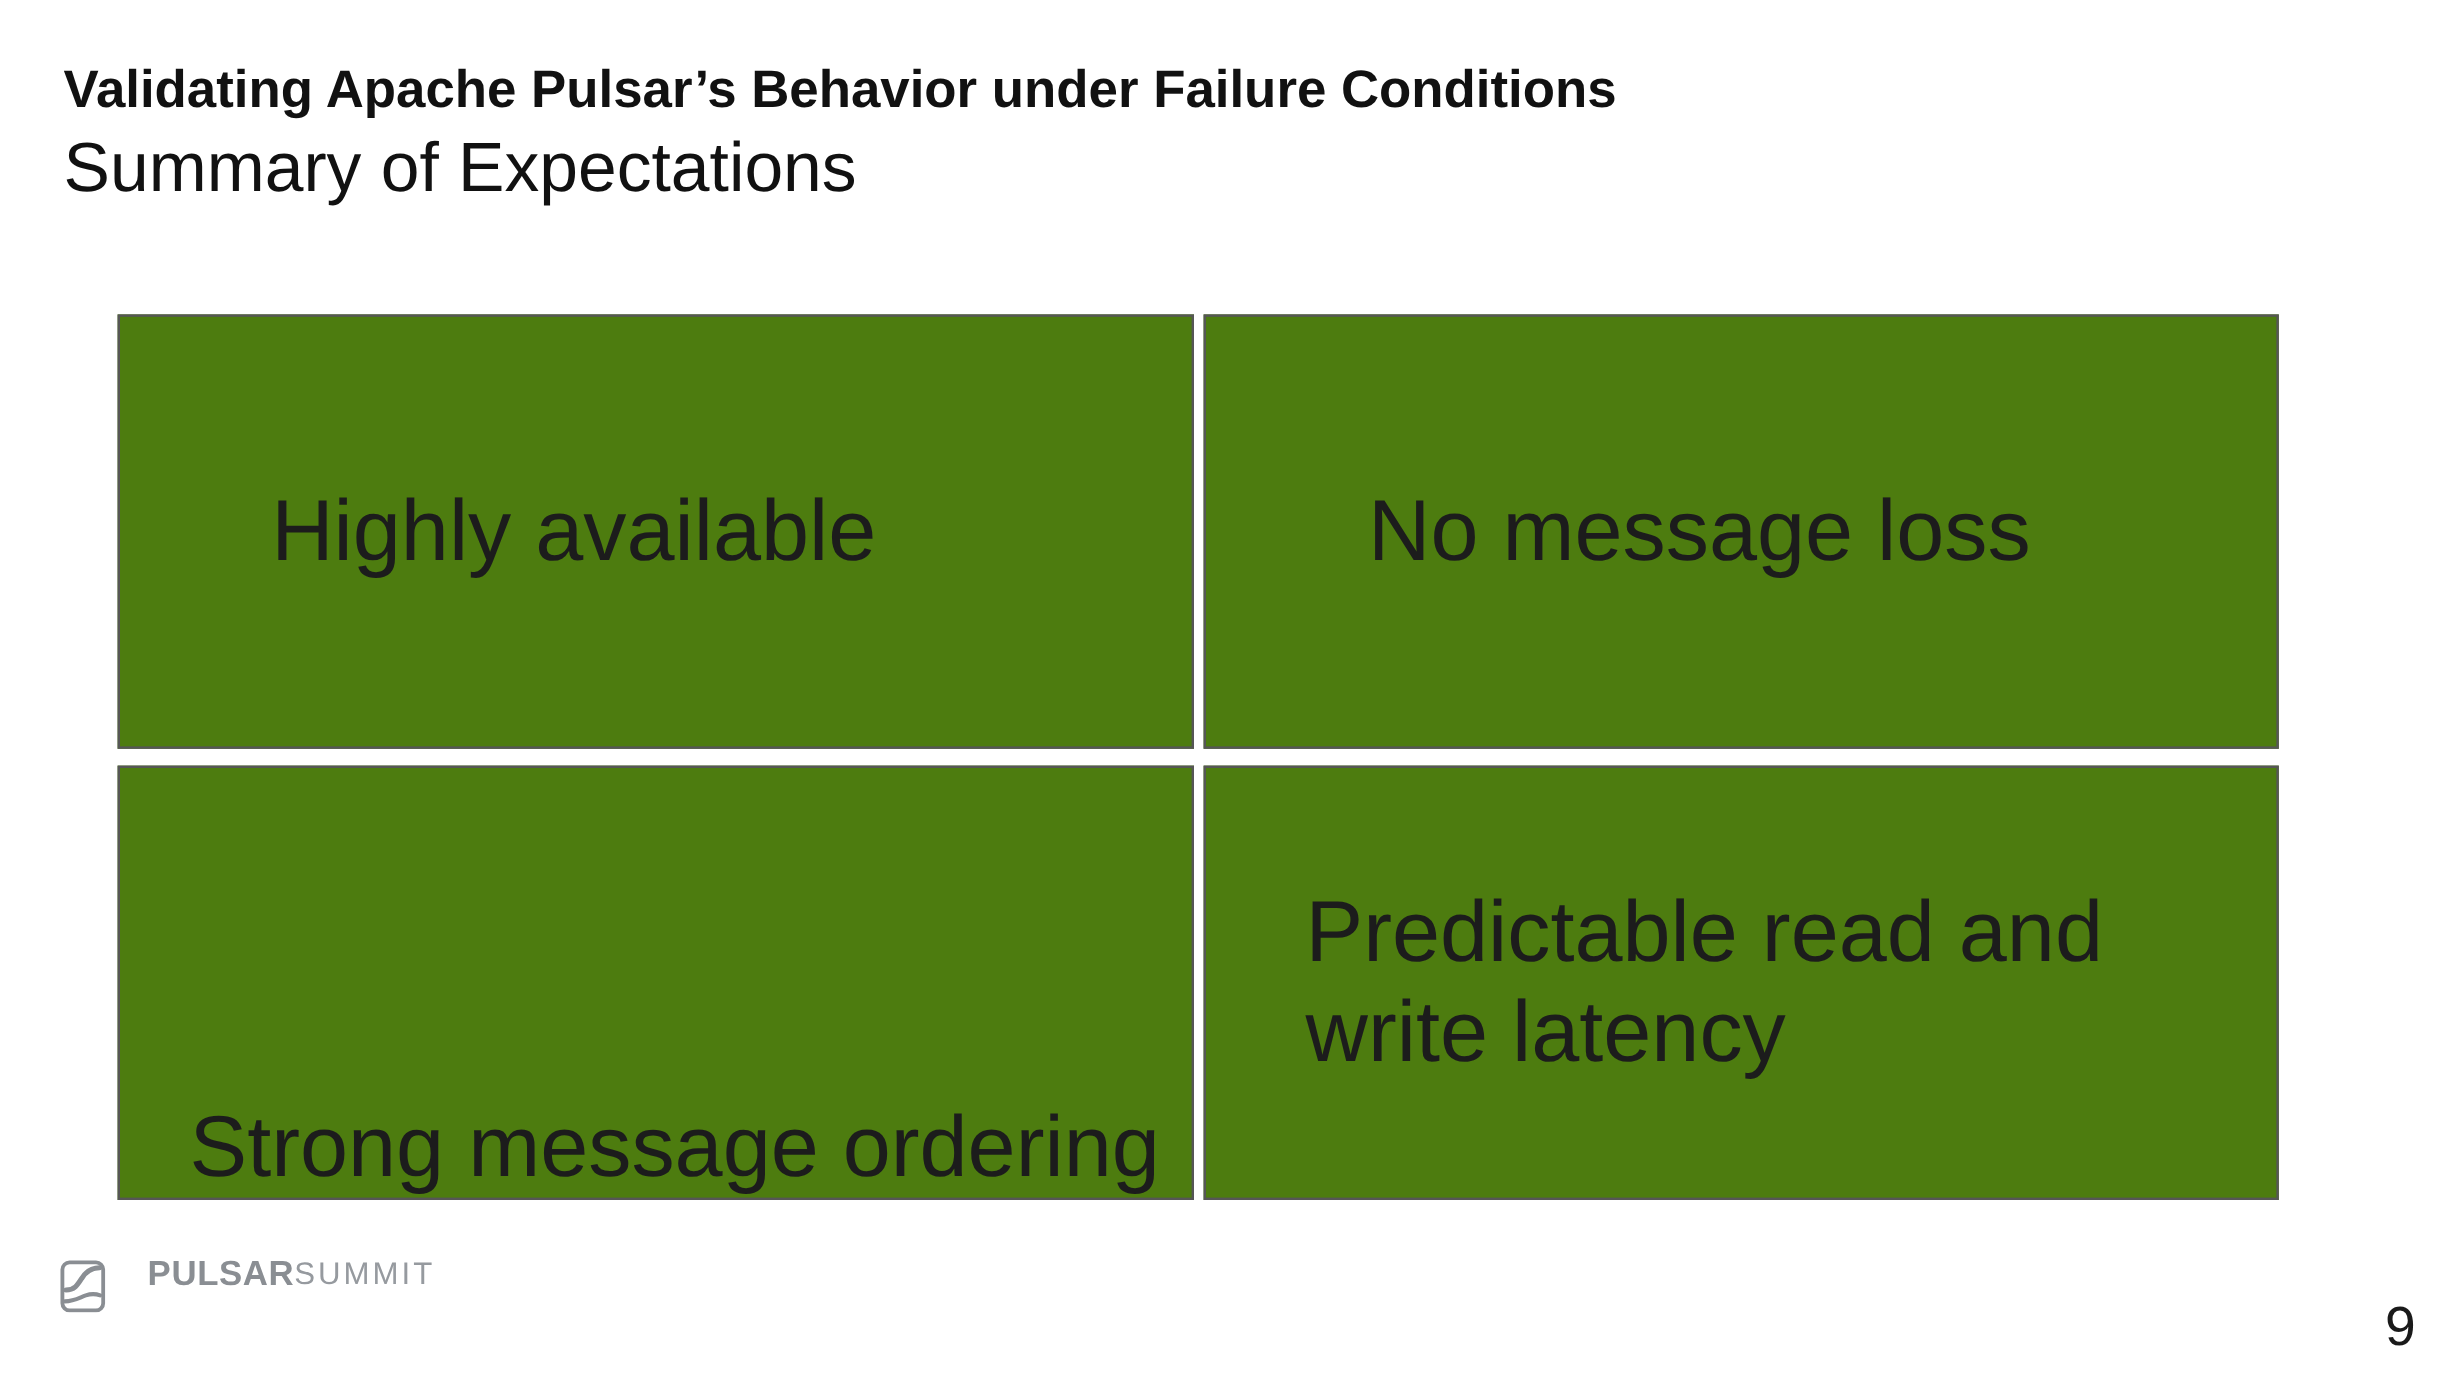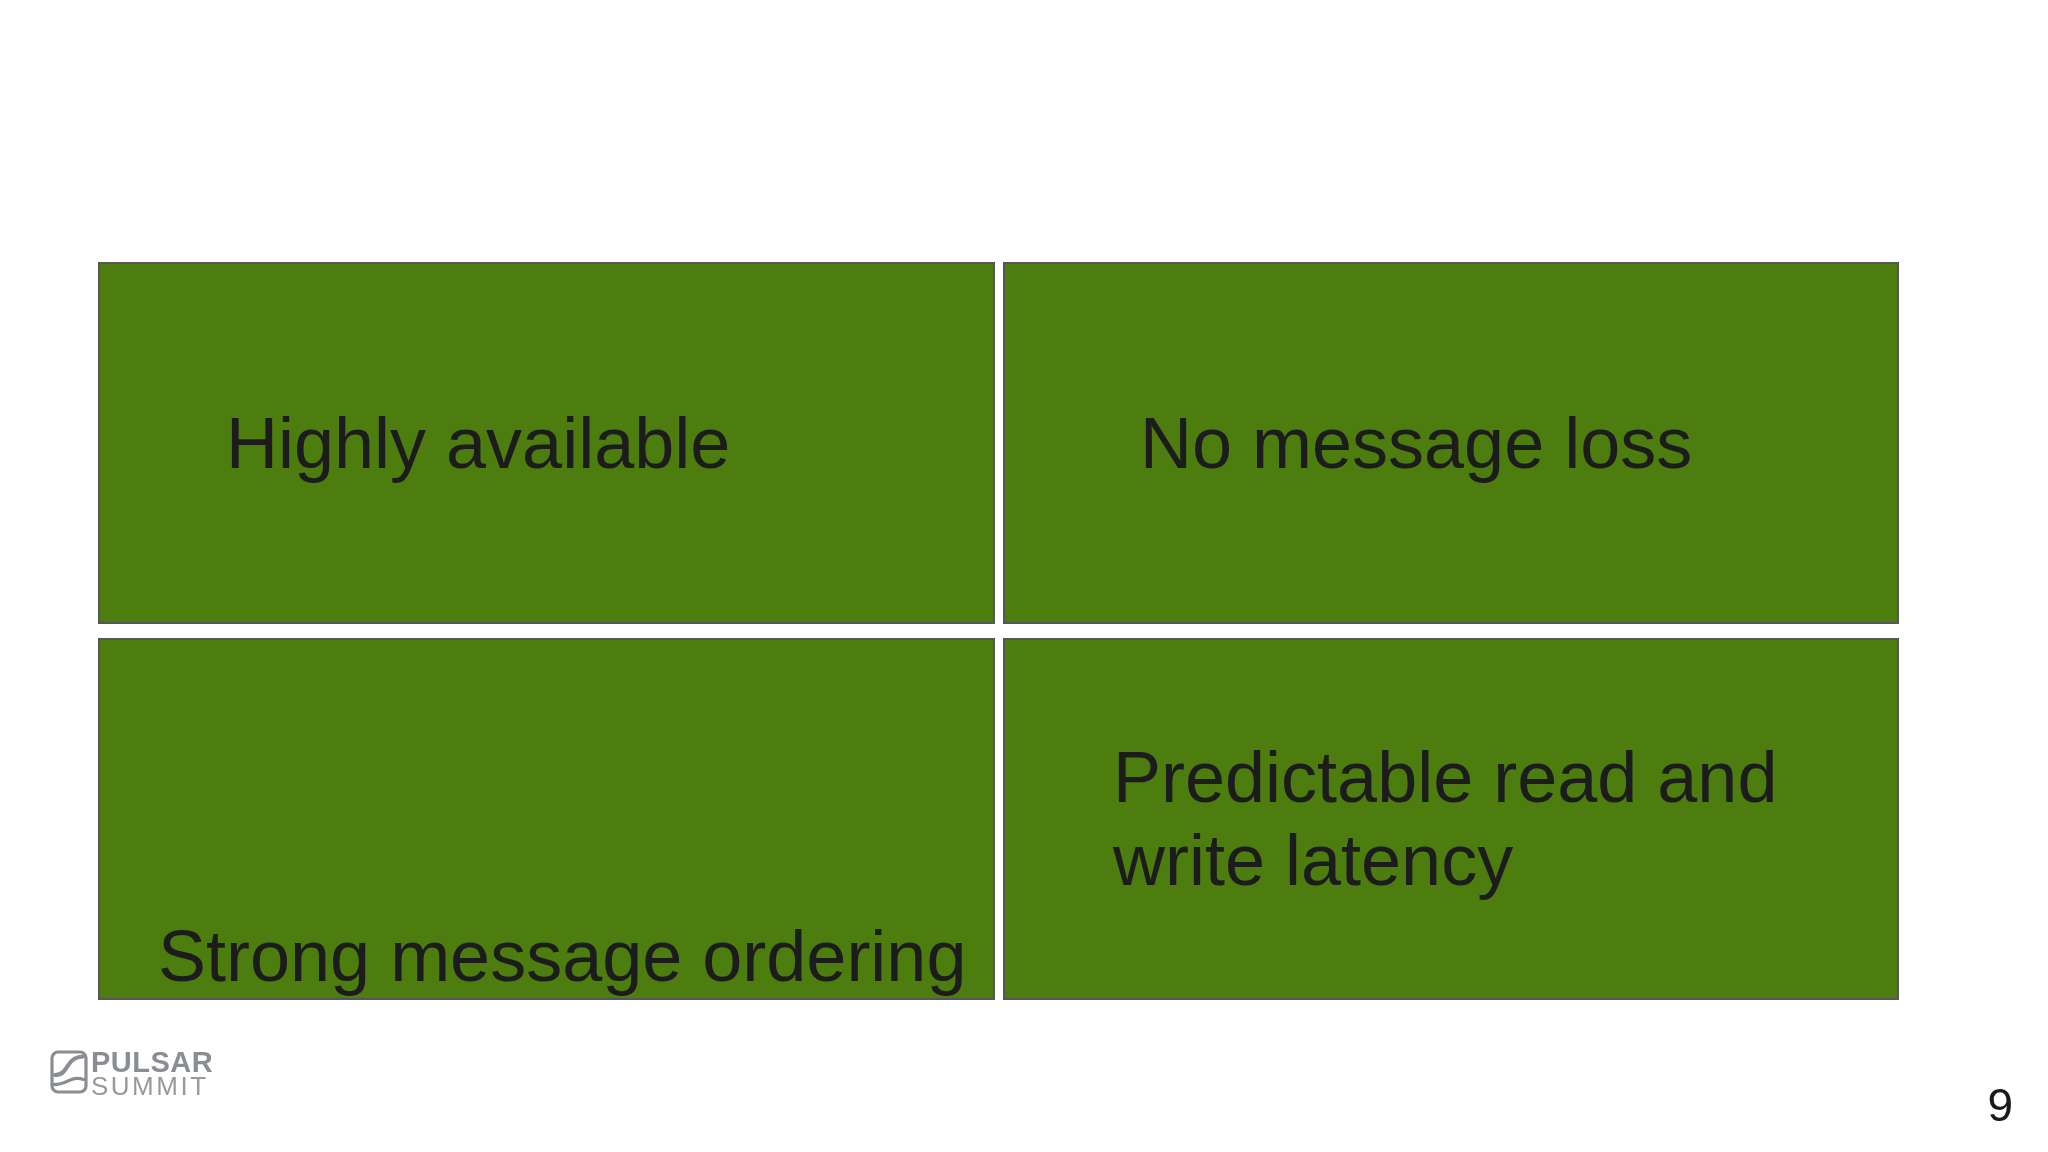--- a/index.html
+++ b/index.html
@@ -57,40 +57,41 @@
     border: 2px solid #565656;
     display: flex;
     align-items: center;
     font-size: 72px;
     line-height: 1.15;
     color: #1c1c1c;
   }
   .box--1 { padding-left: 126px; }
   .box--2 { padding-left: 135px; text-align: right; }
   .box--3 { padding-left: 58px; align-items: flex-end; }
-  .box--4 { padding-left: 108px; padding-right: 70px; white-space: pre-line; }
+  .box--4 { padding-left: 83px; padding-right: 70px; white-space: pre-line; }
 
   
   .logo {
     position: absolute;
     left: 50px;
     top: 1050px;
     display: flex;
     align-items: flex-start;
     gap: 3px;
   }
   .logo-icon {
     width: 38px;
     height: 44px;
     flex: 0 0 auto;
   }
   .logo-text {
     display: flex;
-    flex-direction: column;
+    flex-direction: row;
     justify-content: flex-start;
+    margin-left: 32px;
   }
   .logo-line1 {
     font-size: 29px;
     font-weight: 600;
     line-height: 25px;
     letter-spacing: 0.5px;
     color: #8a8e93;
   }
   .logo-line2 {
     font-size: 26px;
@@ -107,20 +108,24 @@
     top: 1078px;
     font-size: 46px;
     color: #1a1a1a;
   }
 </style>
 </head>
 <body>
 
 <div class="slide">
 
+  <div class="header">
+    <div class="kicker">Validating Apache Pulsar’s Behavior under Failure Conditions</div>
+    <div class="subtitle">Summary of Expectations</div>
+  </div>
 
   <div class="grid">
     <div class="box box--1">
       <span>Highly available</span>
     </div>
     <div class="box box--2">
       <span>No message loss</span>
     </div>
     <div class="box box--3">
       <span>Strong message ordering</span>

